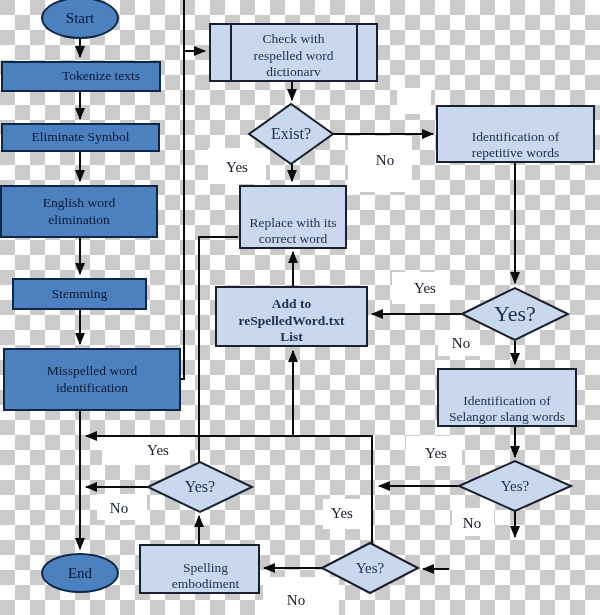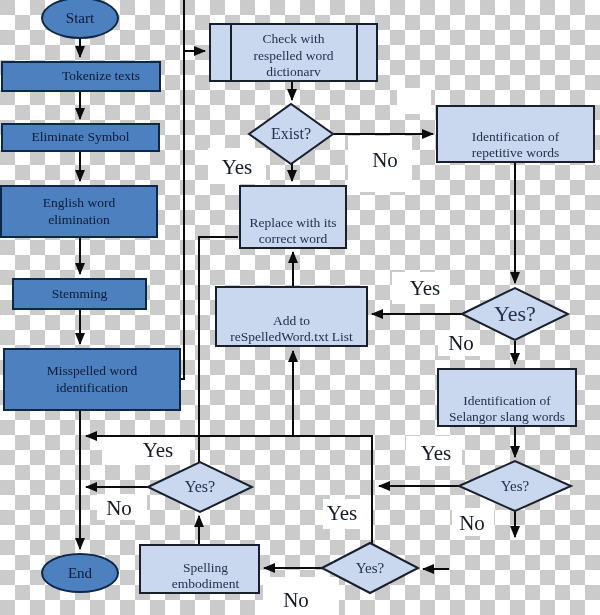--- a/index.html
+++ b/index.html
@@ -20,21 +20,21 @@
   .ellipse{border-radius:50%;font-size:15px;}
   .bar{position:absolute;top:0;bottom:0;width:2px;background:#18202e;}
   .inner{display:inline-block;}
   .dlabel{
     position:absolute;z-index:3;display:flex;align-items:center;justify-content:center;
     text-align:right;color:#223150;font-size:15px;background:transparent;
   }
   .dlabel.big{font-size:22px;}
   .elabel{
     position:absolute;z-index:3;display:flex;align-items:center;justify-content:center;
-    text-align:center;color:#141a28;font-size:21px;width:44px;height:20px;
+    text-align:center;color:#141a28;font-size:15px;width:44px;height:20px;
   }
   
   .n-start{left:41px;top:-3px;width:78px;height:42px;}
   .n-end{left:41px;top:553px;width:78px;height:40px;}
   .n-tokenize{left:1px;top:61px;width:160px;height:31px;padding-left:40px;}
   .n-eliminate{left:1px;top:123px;width:159px;height:29px;}
   .n-english{left:0px;top:185px;width:158px;height:53px;}
   .n-stemming{left:12px;top:278px;width:135px;height:32px;}
   .n-misspelled{left:3px;top:348px;width:178px;height:63px;}
   .n-check{left:209px;top:23px;width:169px;height:59px;}
@@ -49,21 +49,21 @@
   .d-yes1{left:467px;top:292px;width:96px;height:44px;}
   .d-yes2{left:463px;top:464px;width:104px;height:44px;}
   .d-yes3{left:326px;top:546px;width:88px;height:44px;}
   .d-yes4{left:152px;top:465px;width:96px;height:44px;font-size:16px;}
   
   .n-english .inner{max-width:112px;}
   .n-misspelled .inner{max-width:135px;}
   .n-check .inner{max-width:112px;}
   .n-repetitive .inner{max-width:112px;}
   .n-replace .inner{max-width:88px;}
-  .n-addlist .inner{max-width:126px;}
+  .n-addlist .inner{max-width:126px;font-weight:bold;}
   .n-selangor .inner{max-width:140px;}
   .n-opposite .inner{max-width:115px;}
   .n-spelling .inner{max-width:94px;}
   
   .l-exist-yes{left:215px;top:157px;}
   .l-exist-no{left:363px;top:150px;}
   .l-yes1-yes{left:403px;top:278px;}
   .l-yes1-no{left:439px;top:333px;}
   .l-yes2-yes{left:414px;top:443px;}
   .l-yes2-no{left:450px;top:513px;}

